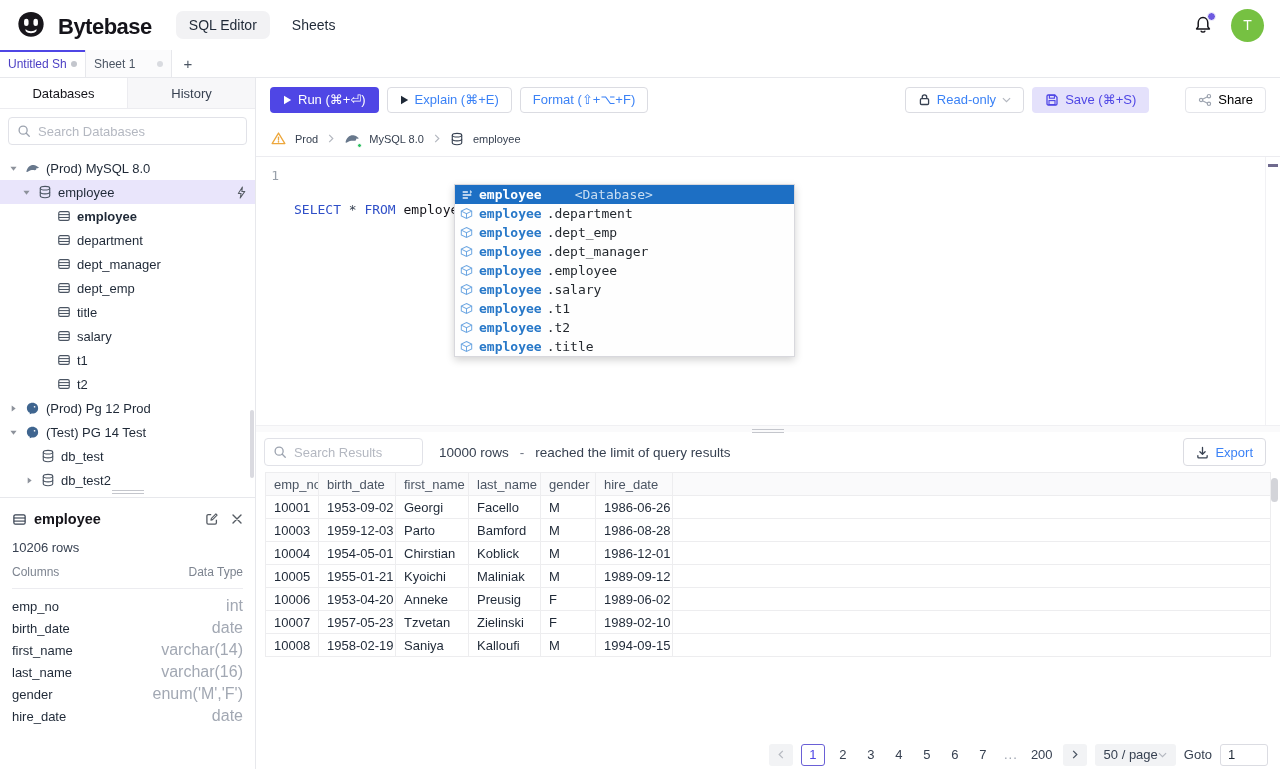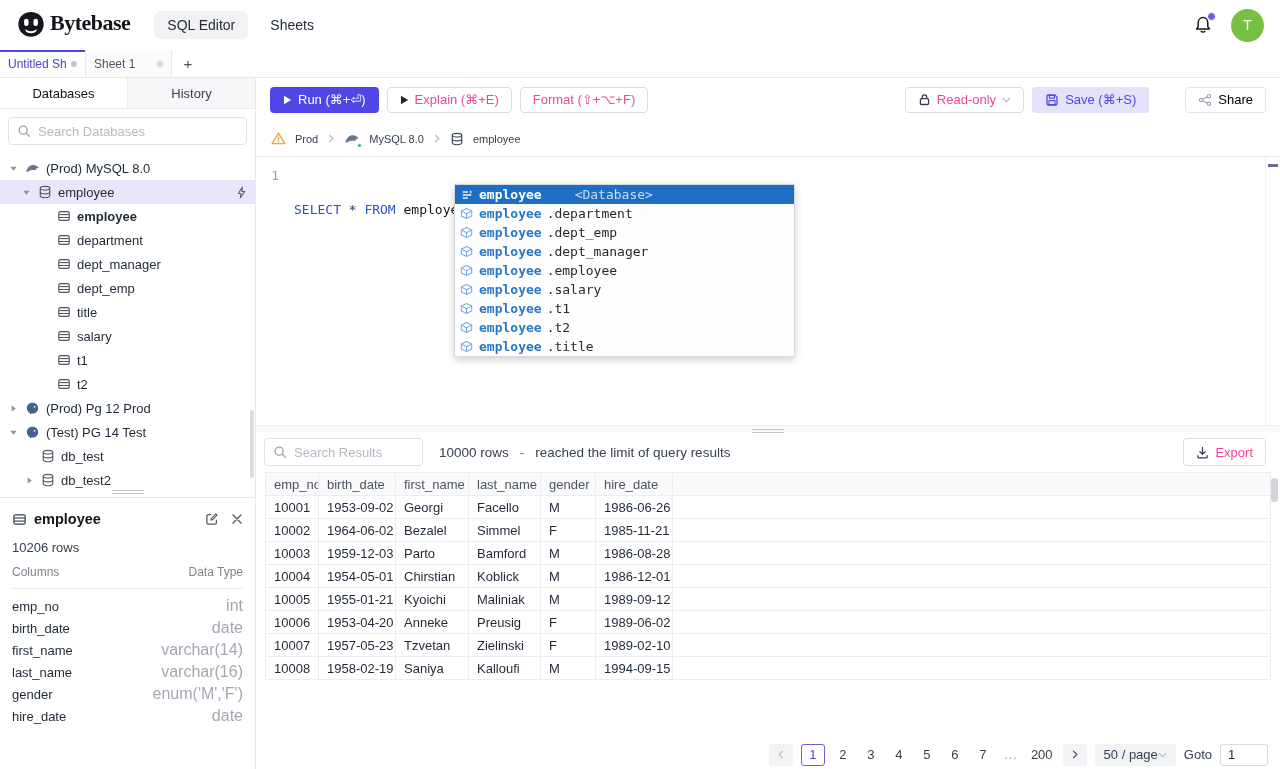--- a/index.html
+++ b/index.html
@@ -1,21 +1,21 @@
 <!DOCTYPE html>
 <html><head>
 <meta charset="utf-8">
 <style>
   * { box-sizing: border-box; margin: 0; padding: 0; }
   html,body { width:1280px; height:769px; overflow:hidden; background:#fff;
     font-family:"Liberation Sans", sans-serif; color:#1f2937; font-size:13px; }
 
   
   .topbar { height:50px; display:flex; align-items:center; padding:0 16px; gap:10px; background:#fff; }
-  .brand { display:flex; align-items:flex-start; gap:4px;font-family:Liberation Serif, serif; }
+  .brand { display:flex; align-items:flex-end; gap:12px; }
   .brand-name { font-weight:bold; font-size:22px; color:#15141a; letter-spacing:-0.5px; }
   .nav-pill { margin-left:14px; padding:6px 13px; border-radius:7px; background:#f2f2f4; font-size:14px; color:#1f2937; }
   .nav-link { margin-left:12px; font-size:14px; color:#1f2937; }
   .topbar-right { margin-left:auto; display:flex; align-items:center; gap:18px; }
   .bell { position:relative; display:flex; }
   .bell-dot { position:absolute; top:-3px; right:-3px; width:9px; height:9px; border-radius:50%; background:#6d5ae0; border:1.5px solid #fff; }
   .avatar { width:33px; height:33px; border-radius:50%; background:#76c142; color:#fff; display:flex; align-items:center; justify-content:center; font-size:14px; }
 
   
   .sheetbar { height:28px; border-bottom:1px solid #e7e8ec; display:flex; align-items:stretch; }
@@ -58,21 +58,21 @@
   .schema-actions { margin-left:auto; display:flex; gap:12px; align-items:center; color:#555b63; }
   .schema-sub { font-size:13px; color:#374151; padding:0 0 10px; }
   .schema-cols-head { display:flex; justify-content:space-between; font-size:12px; color:#7c московitalic; color:#7d8490; padding-bottom:9px; border-bottom:1px solid #ececf0; }
   .schema-col-row { display:flex; justify-content:space-between; align-items:center; height:22px; }
   .schema-col-name { font-size:13px; color:#1f2937; }
   .schema-col-type { font-size:16px; color:#a2a8b3; }
   .schema-col-list { padding-top:6px; }
 
   
   .toolbar { height:43px; display:flex; align-items:center; gap:8px; padding:0 14px; flex:none; }
-  .btn { height:26px; display:inline-flex; align-items:center; gap:6px; padding:0 12px; border-radius:4px; font-size:13px; background:#fff; color:#ec4899; border:1px solid transparent; white-space:nowrap; }
+  .btn { height:26px; display:inline-flex; align-items:center; gap:6px; padding:0 12px; border-radius:4px; font-size:13px; background:#fff; color:#3b82f6; border:1px solid transparent; white-space:nowrap; }
   .btn-run { background:#4f46e5; color:#fff; }
   .btn-outline { border-color:#dbdce2; }
   .toolbar-right { margin-left:auto; display:flex; align-items:center; gap:8px; }
   .btn-save { background:#e4e1fb; color:#4f46e5; font-weight:500; }
   .btn-share { border-color:#e4e5ea; color:#000000;margin-left:28px; }
 
   
   .breadcrumb { height:35px; display:flex; align-items:center; gap:9px; padding:0 15px; font-size:11px; color:#374151; flex:none; }
   .bc-icon { display:flex; position:relative; }
   .green-dot { position:absolute; right:-2px; bottom:-1px; width:5px; height:5px; border-radius:50%; background:#2fc163; border:1px solid #fff; }
@@ -673,29 +673,20 @@
           </tr>
         </thead>
         <tbody>
           <tr>
             <td>10001</td>
               <td>1953-09-02</td>
               <td>Georgi</td>
               <td>Facello</td>
               <td>M</td>
               <td>1986-06-26</td>
-              <td></td>
-          </tr>
-          <tr>
-            <td>10002</td>
-              <td>1964-06-02</td>
-              <td>Bezalel</td>
-              <td>Simmel</td>
-              <td>F</td>
-              <td>1985-11-21</td>
               <td></td>
           </tr>
           <tr>
             <td>10003</td>
               <td>1959-12-03</td>
               <td>Parto</td>
               <td>Bamford</td>
               <td>M</td>
               <td>1986-08-28</td>
               <td></td>

